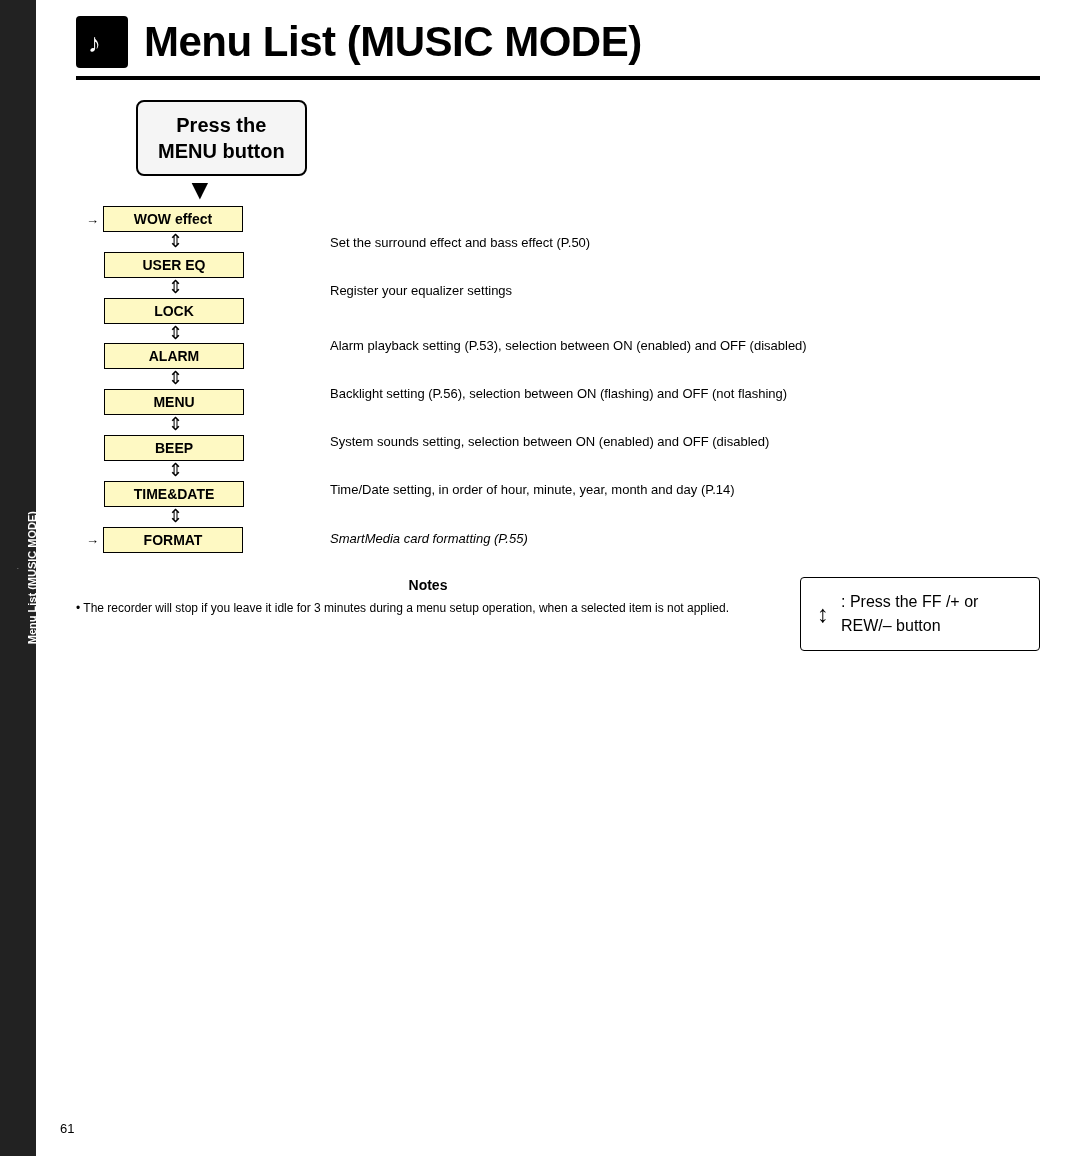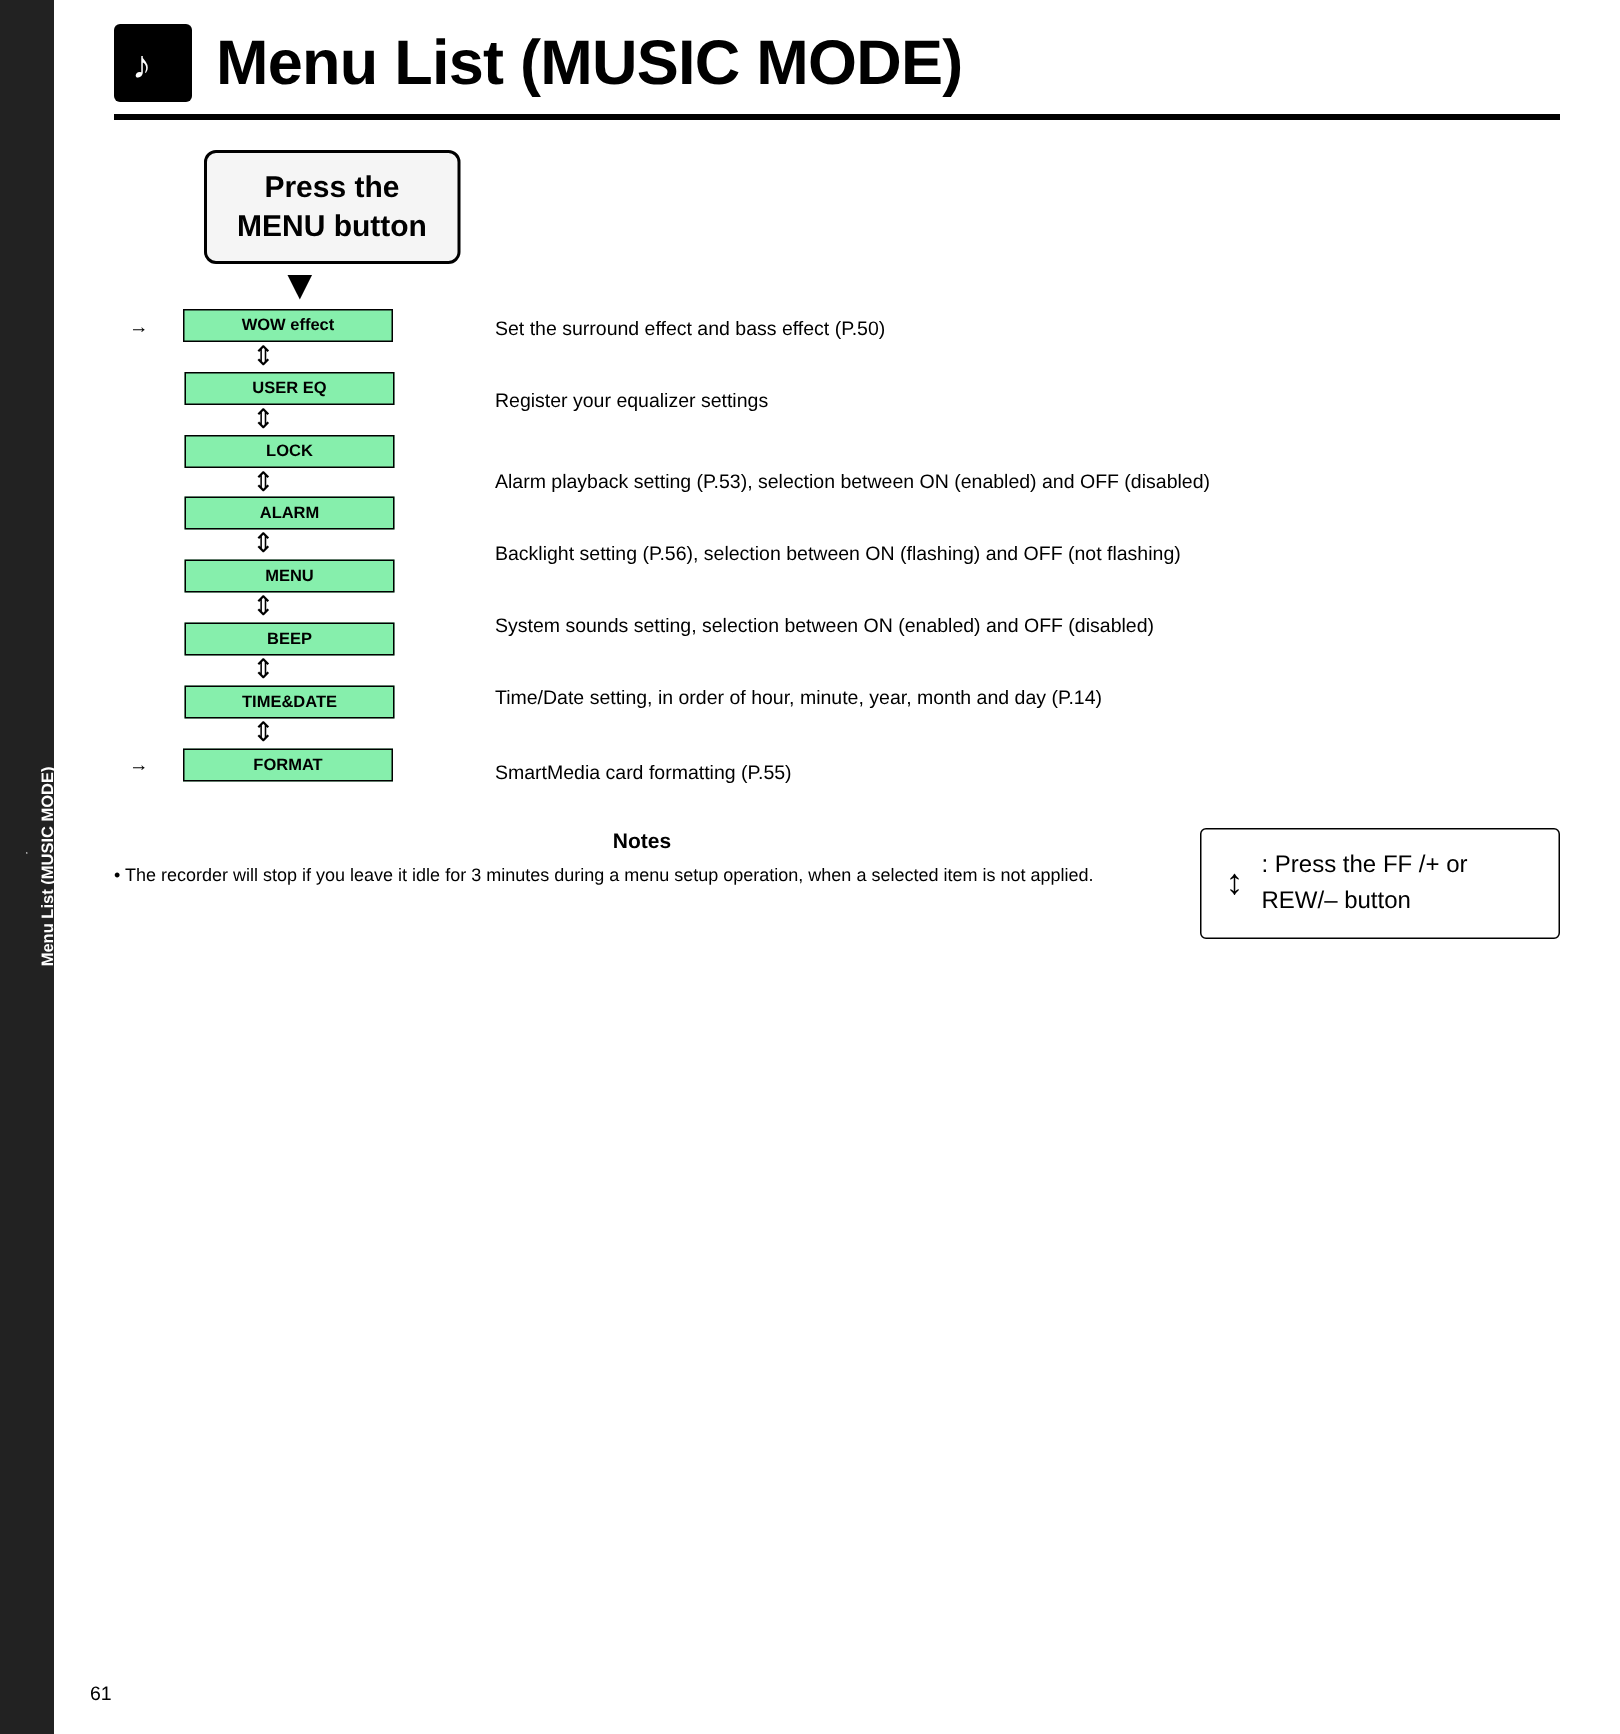--- a/index.html
+++ b/index.html
@@ -101,24 +101,24 @@
       line-height: 1;
       color: #000;
       margin-bottom: 2px;
     }
 
     .menu-box {
       border: 1.5px solid #000000;
       padding: 4px 0;
       width: 140px;
       text-align: center;
-      font-size: 11px;
-      font-weight: bold;
-      background: #86efac;
-      margin-left: 19px;
+      font-size: 14px;
+      font-weight: bold;
+      background: #fef9c3;
+      margin-left: 0;
     }
 
     .desc-item {
       font-size: 13px;
       line-height: 1.4;
       color: #000;
     }
 
     
     .notes-section {
@@ -307,21 +307,21 @@
       <div style="height: 40px; display: flex; align-items: flex-start; padding-top: 2px;">
         <span class="desc-item" style="line-height:1.4;">System sounds setting, selection between ON (enabled) and OFF (disabled)</span>
       </div>
       <div style="height: 8px;"></div>
 
       <div style="height: 40px; display: flex; align-items: flex-start; padding-top: 2px;">
         <span class="desc-item" style="line-height:1.4;">Time/Date setting, in order of hour, minute, year, month and day (P.14)</span>
       </div>
       <div style="height: 8px;"></div>
 
-      <div style="height: 26px; display: flex; align-items: center;">
+      <div style="height: 26px; display: flex; align-items: center; font-style: italic;">
         <span class="desc-item">SmartMedia card formatting (P.55)</span>
       </div>
 
     </div>
   </div>
 
   <div class="notes-section">
     <div class="notes-left">
       <div class="notes-title">Notes</div>
       <div class="notes-text">

